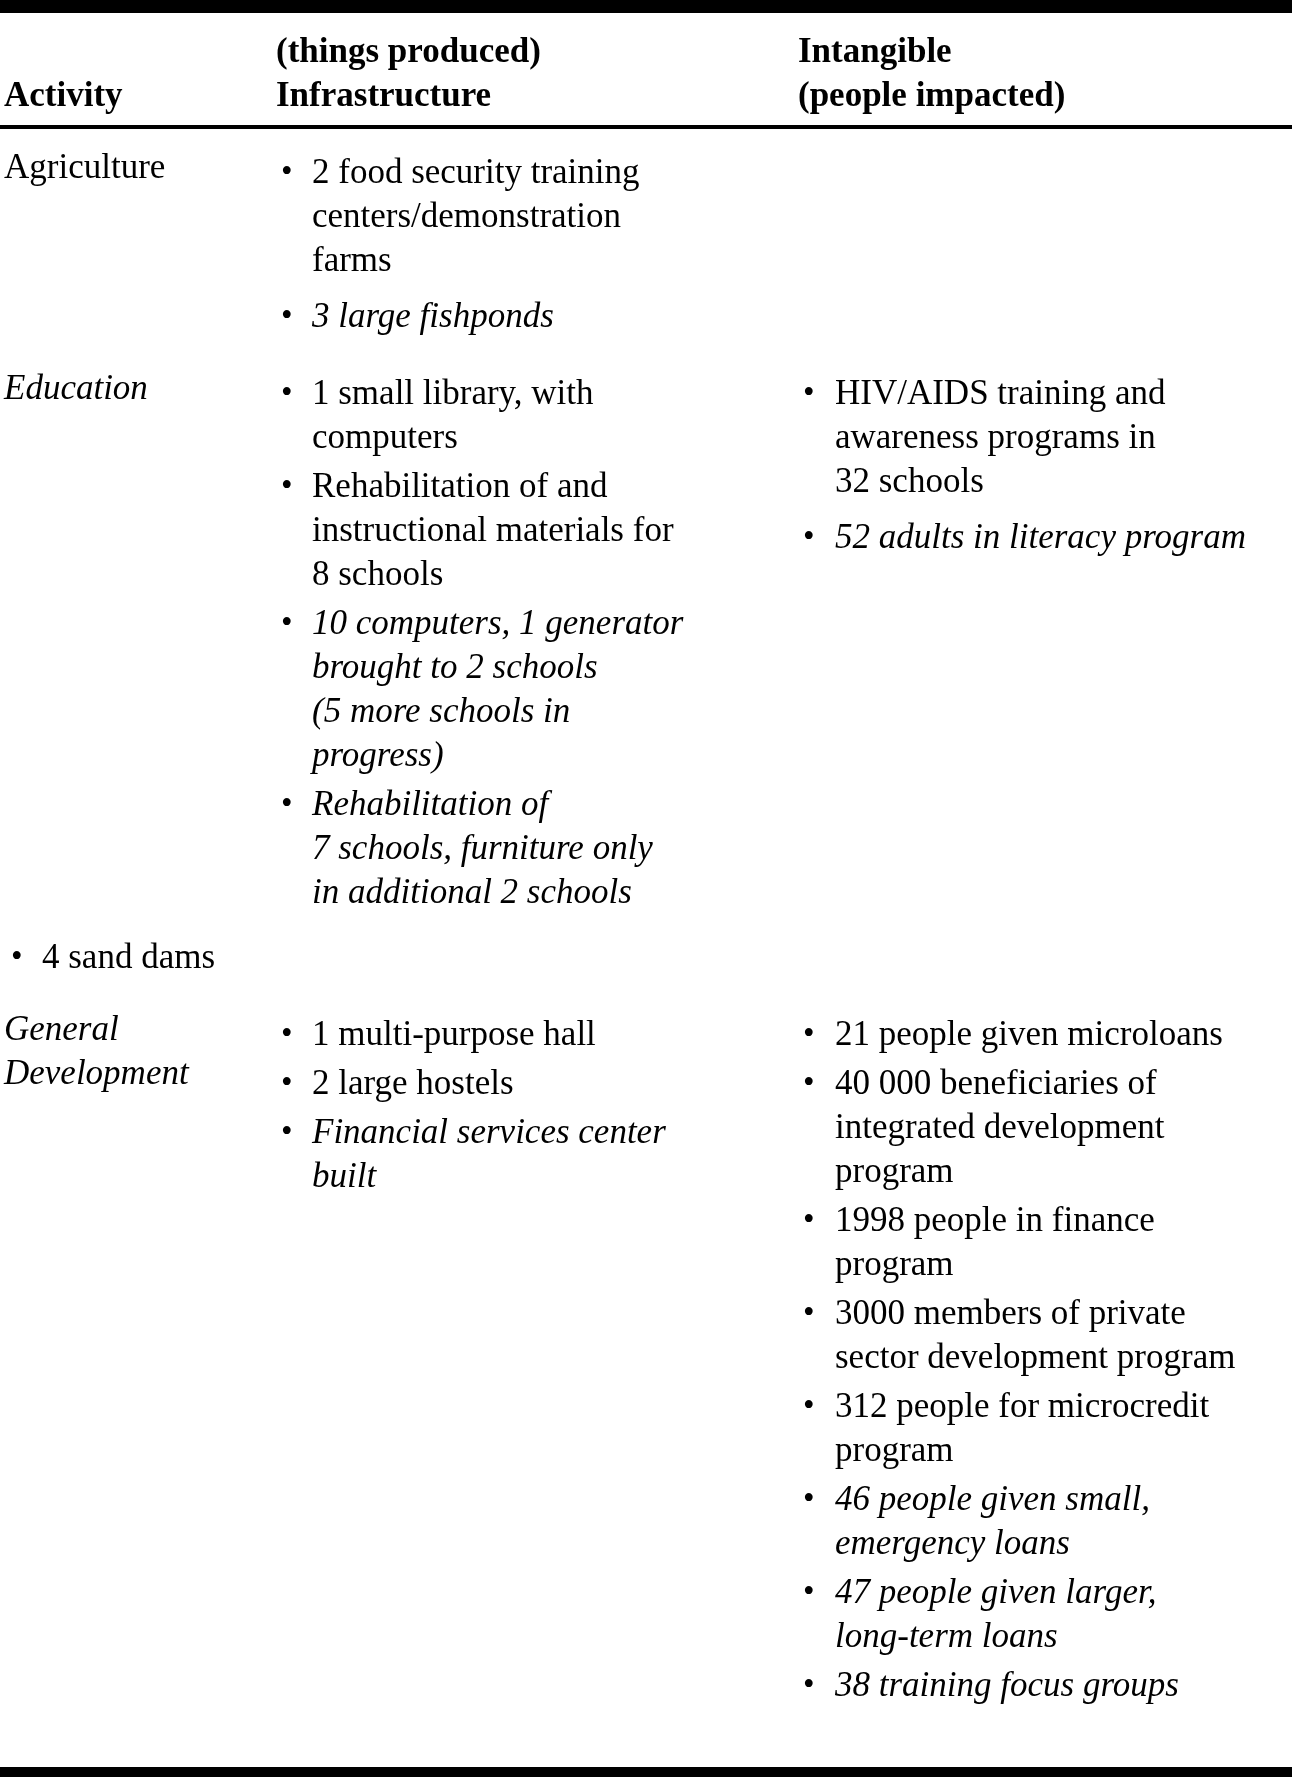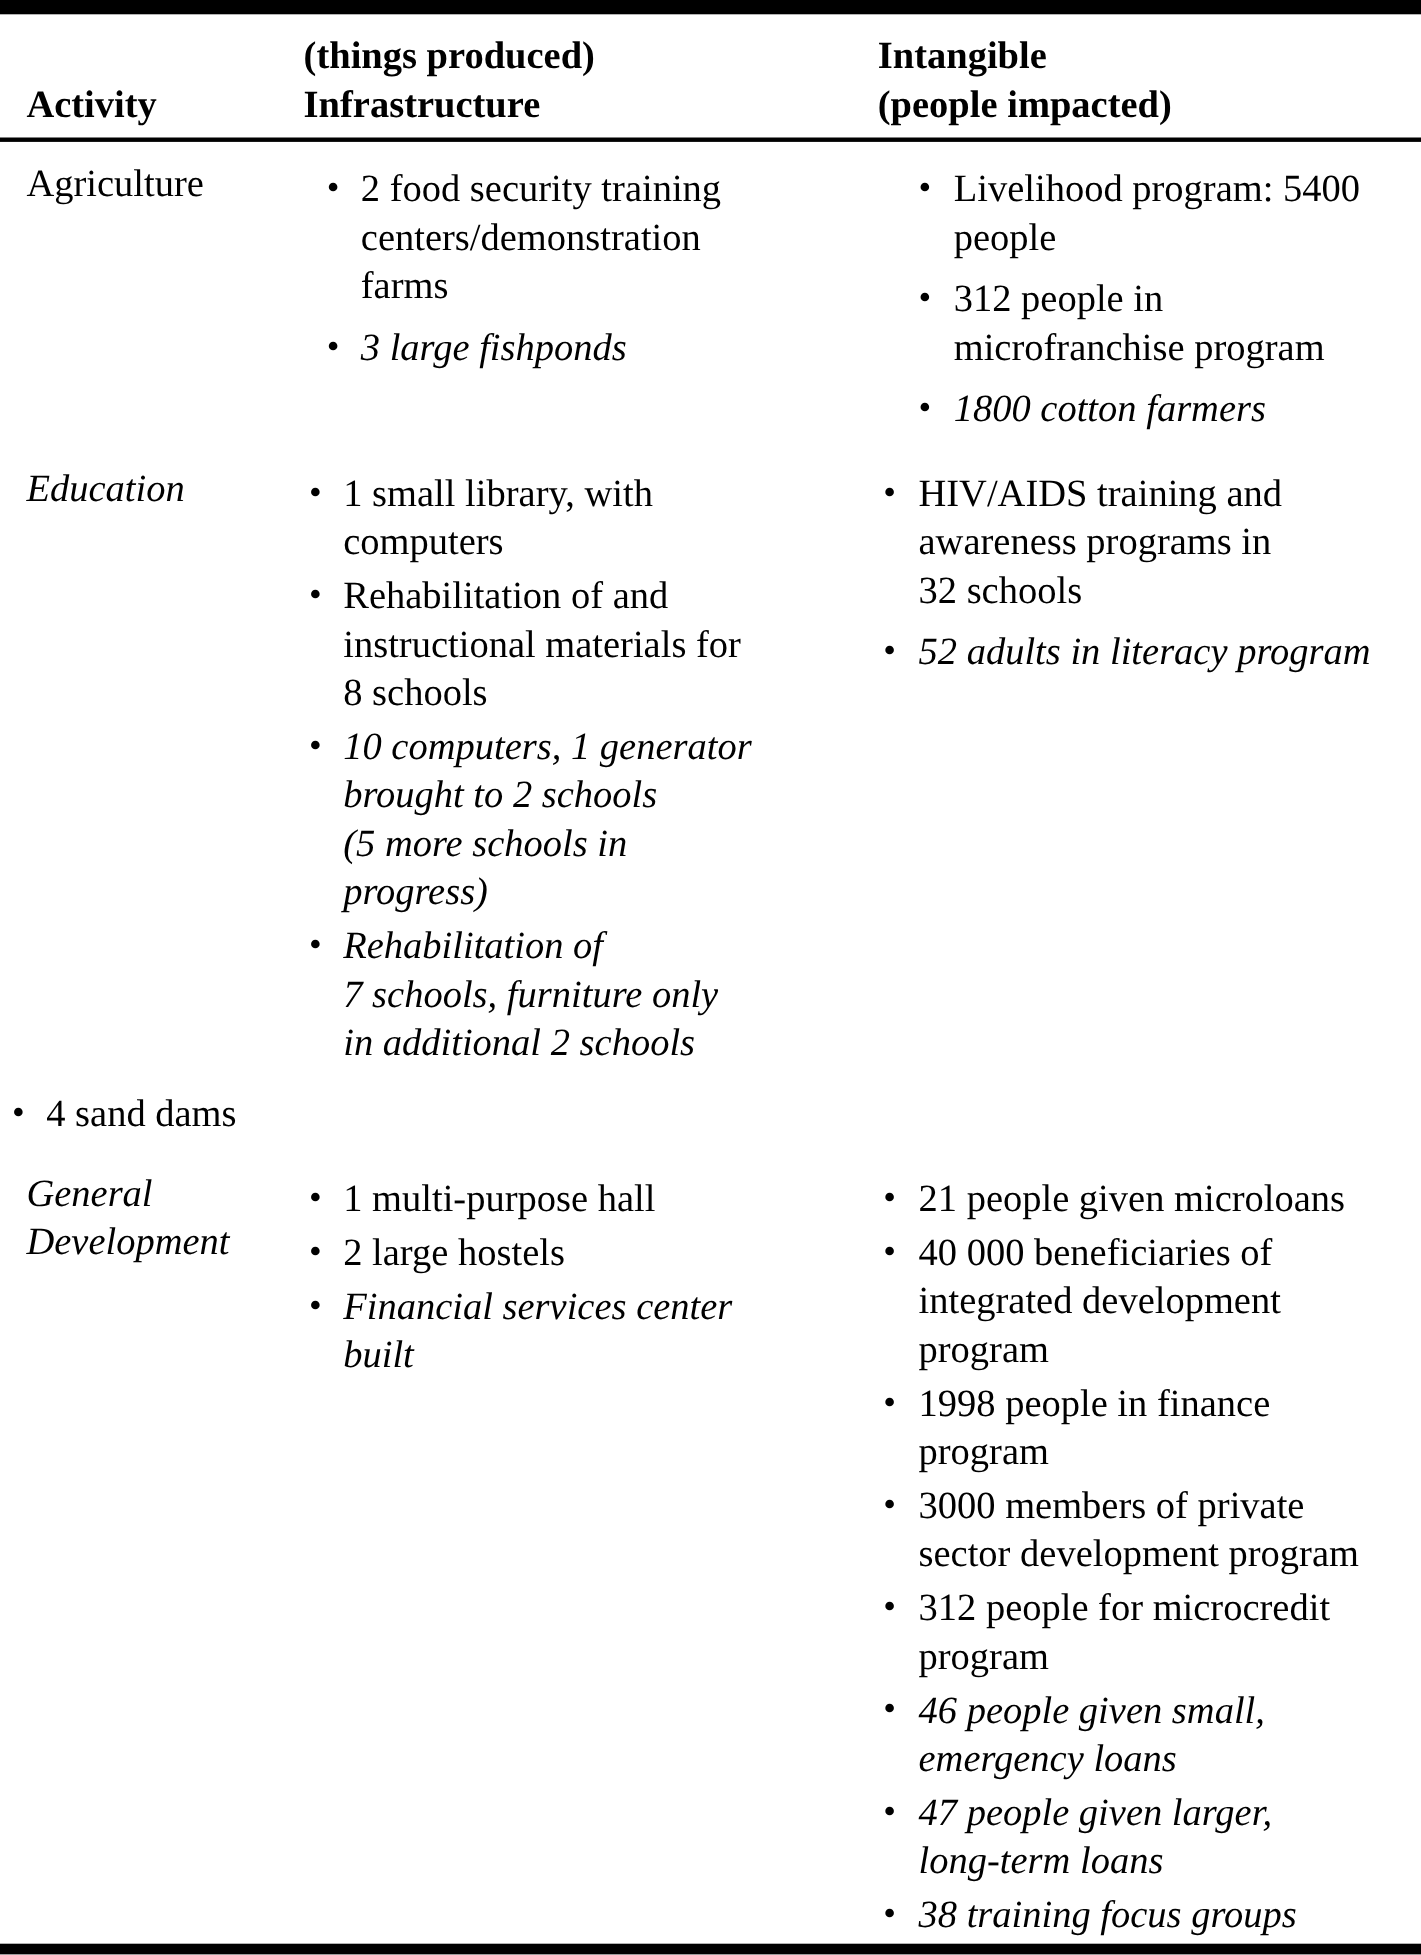--- a/index.html
+++ b/index.html
@@ -8,24 +8,24 @@
     width:1292px;height:1777px;
     background:#ffffff;color:#000000;
     font-family:"Liberation Serif","DejaVu Serif",serif;
     font-size:35px;line-height:44px;
     overflow:hidden;
   }
   .rule-top{height:13px;background:#000;}
   .rule-mid{height:4px;background:#000;}
   .rule-bottom{position:absolute;left:0;right:0;bottom:0;height:10px;background:#000;}
   .row{display:grid;grid-template-columns:270px 520px 502px;padding-bottom:16px;}
-  .row.first{padding-top:16px;gap:16px;}
+  .row.first{padding-top:16px;}
   .header-row{padding-top:16px;padding-bottom:8px;}
   .hcell{display:flex;flex-direction:column;justify-content:flex-end;font-weight:bold;}
-  .c1{padding-left:24px;}
+  .c1{padding-left:4px;}
   .c2{padding-left:6px;}
   .c3{padding-left:8px;}
   .activity-label{white-space:pre-line;}
   .italic{font-style:italic;}
   ul.bullets{margin:0;padding:0;list-style:none;}
   ul.bullets li{
     position:relative;padding-left:36px;margin:5px 0 12px 0;
     white-space:pre-line;
   }
   .c3 ul.bullets li{padding-left:37px;}
@@ -62,29 +62,20 @@
   <div class="rule-mid"></div>
 
   <div class="row first">
     <div class="c1 activity-label">Agriculture</div>
     <div class="c2">
       <ul class="bullets">
         <li>2 food security training
 centers/demonstration
 farms</li>
         <li class="italic">3 large fishponds</li>
-      </ul>
-    </div>
-    <div class="c3">
-      <ul class="bullets">
-        <li>Livelihood program: 5400
-people</li>
-        <li>312 people in
-microfranchise program</li>
-        <li class="italic">1800 cotton farmers</li>
       </ul>
     </div>
   </div>
 
   <div class="row">
     <div class="c1 activity-label italic">Education</div>
     <div class="c2">
       <ul class="bullets tight">
         <li>1 small library, with
 computers</li>

